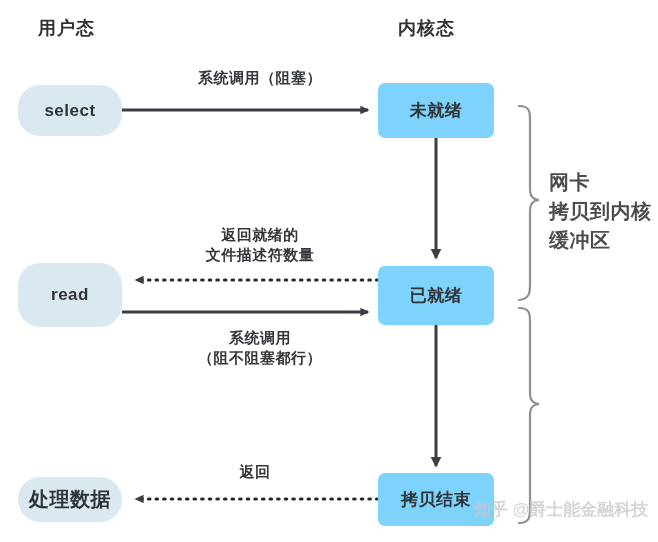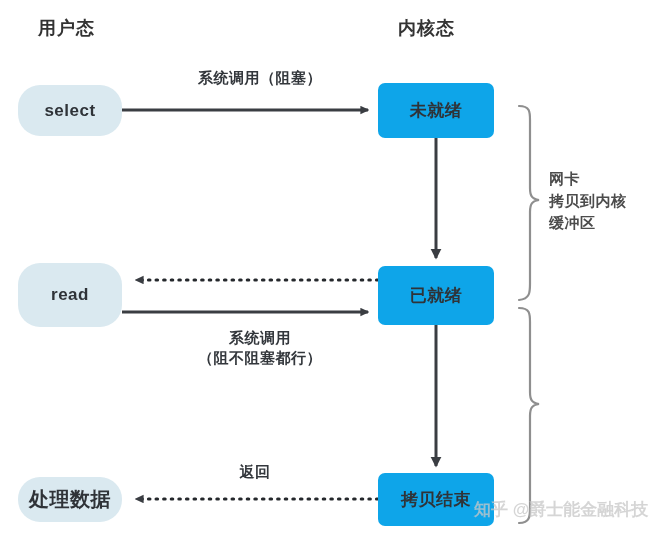--- a/index.html
+++ b/index.html
@@ -32,21 +32,21 @@
     justify-content:center;
     border-radius:7px;
     font-size:17px;
     font-weight:700;
     color:#2f3338;
     letter-spacing:.5px;
     box-sizing:border-box;
     white-space:nowrap;
   }
   .node.user{background:#dae9f0;border-radius:22px;}
-  .node.kernel{background:#0ea5e9;}
+  .node.kernel{background:#7dd3fc;}
 
   #node-select{left:18px;top:85px;width:104px;height:51px;}
   #node-read{left:18px;top:263px;width:104px;height:64px;}
   #node-process{left:18px;top:477px;width:104px;height:45px;font-size:20px;}
 
   #node-notready{left:378px;top:83px;width:116px;height:55px;}
   #node-ready{left:378px;top:266px;width:116px;height:59px;}
   #node-copydone{left:378px;top:473px;width:116px;height:53px;}
 
   
@@ -61,21 +61,21 @@
     letter-spacing:.5px;
   }
   #lbl-syscall-block{left:160px;top:68px;width:200px;}
   #lbl-return-fd{left:150px;top:225px;width:220px;}
   #lbl-syscall-nonblock{left:160px;top:328px;width:200px;}
   #lbl-return{left:180px;top:462px;width:150px;}
 
   
   .brace-label{
     position:absolute;
-    font-size:15px;
+    font-size:20px;
     font-weight:700;
     color:#4c4c4c;
     line-height:1.45;
     white-space:pre-line;
     letter-spacing:.5px;
   }
   #lbl-nic{left:549px;top:168px;width:108px;}
   #lbl-kbuf{left:549px;top:370px;width:110px;}
 
   
@@ -160,20 +160,22 @@
 
   <div class="node user" id="node-select">select</div>
   <div class="node user" id="node-read">read</div>
   <div class="node user" id="node-process">处理数据</div>
 
   <div class="node kernel" id="node-notready">未就绪</div>
   <div class="node kernel" id="node-copydone">拷贝结束</div>
   <div class="node kernel" id="node-ready">已就绪</div>
 
   <div class="edge-label" id="lbl-syscall-block">系统调用（阻塞）</div>
+  <div class="edge-label" id="lbl-return-fd">返回就绪的
+文件描述符数量</div>
   <div class="edge-label" id="lbl-syscall-nonblock">系统调用
 （阻不阻塞都行）</div>
   <div class="edge-label" id="lbl-return">返回</div>
 
   <div class="brace-label" id="lbl-nic">网卡
 拷贝到内核
 缓冲区</div>
 
   <div id="watermark">知乎 @爵士能金融科技</div>
 

